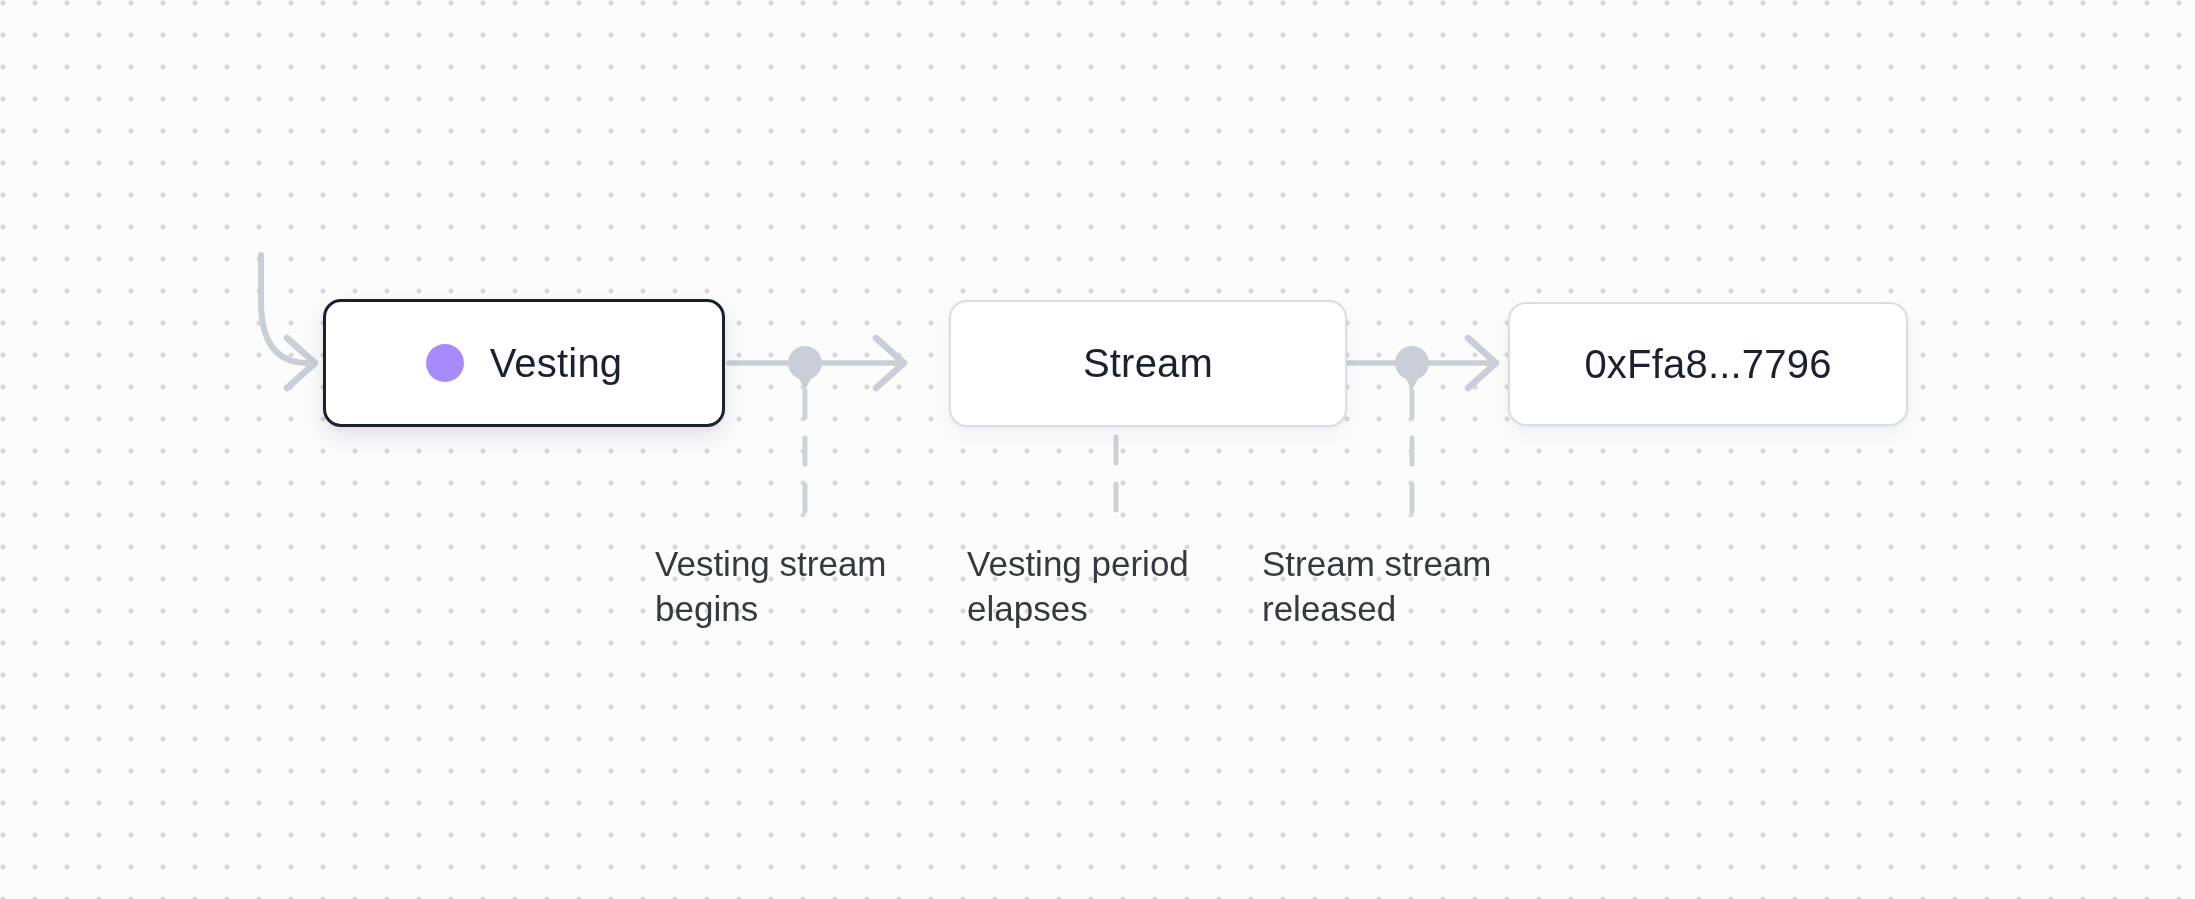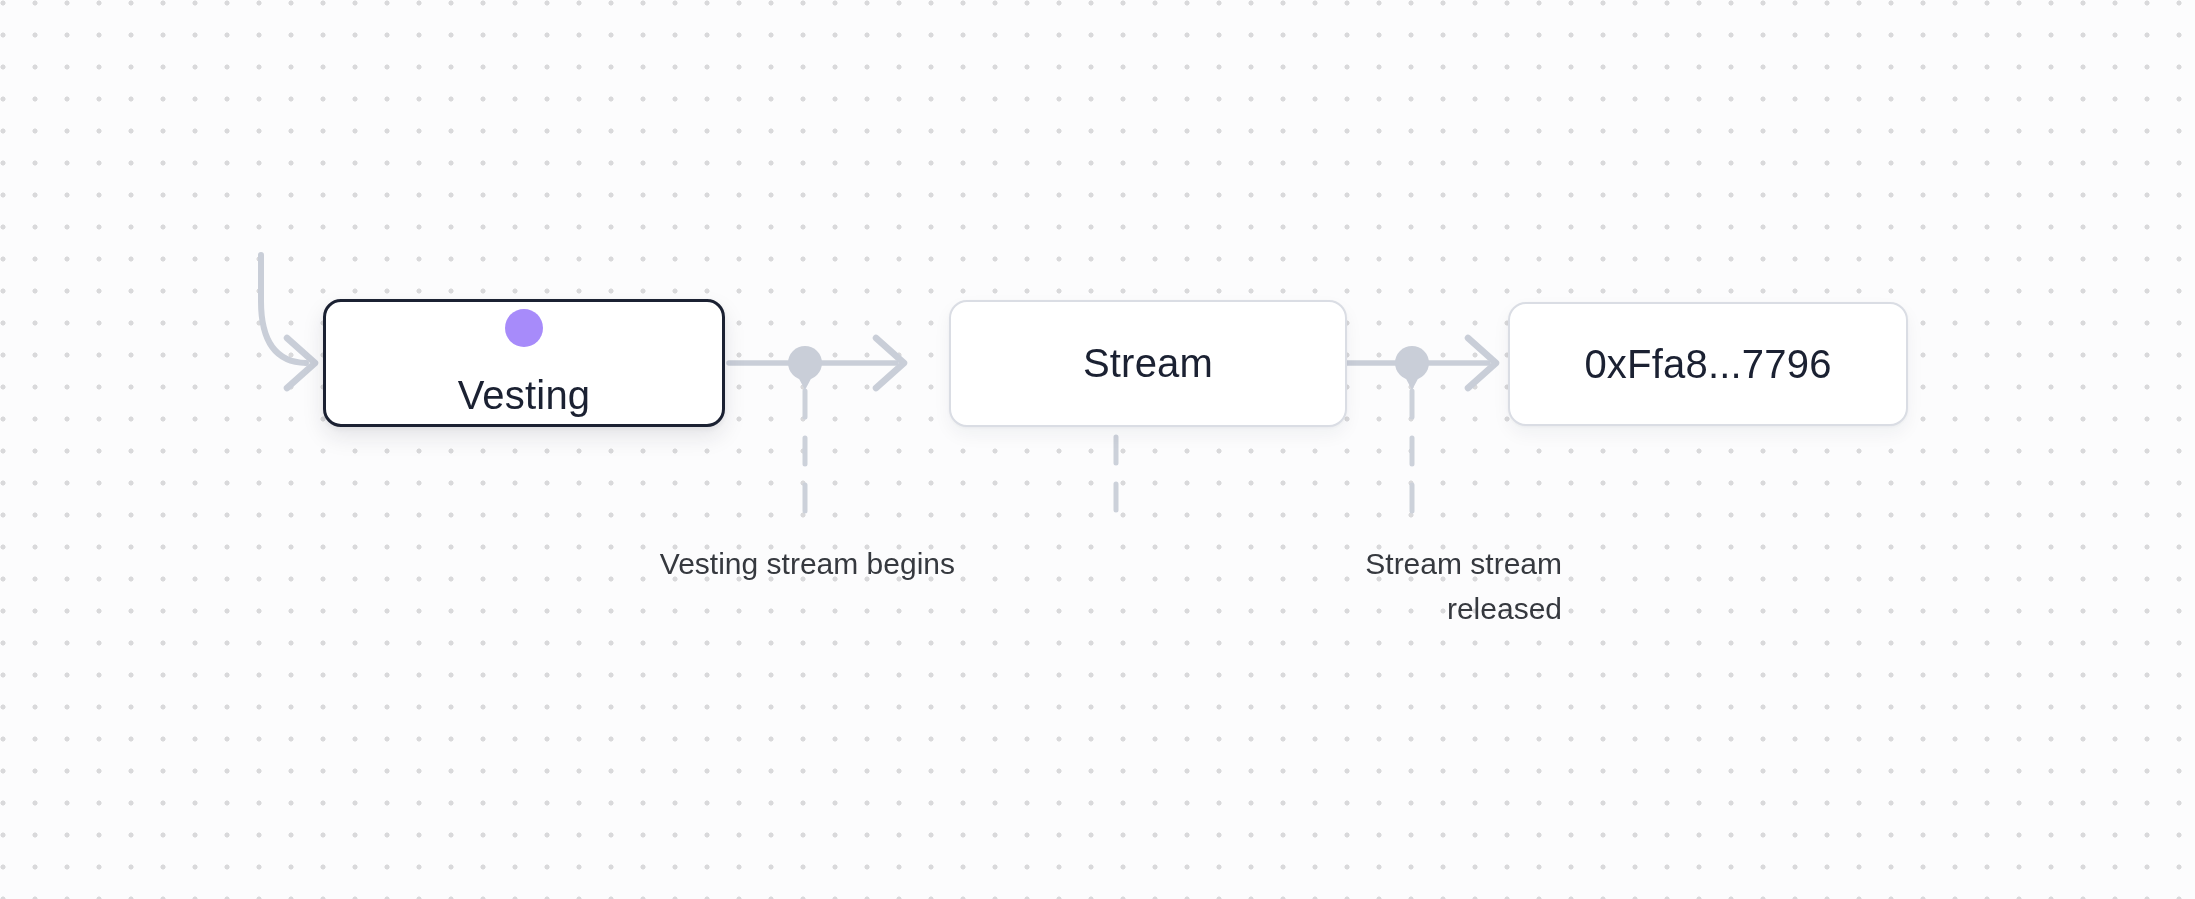--- a/index.html
+++ b/index.html
@@ -34,42 +34,41 @@
     background: #ffffff;
     border-radius: 18px;
     font-size: 40px;
     font-weight: 400;
     color: #1b2132;
     letter-spacing: 0.2px;
   }
   .node--active {
     border: 3px solid #1b2132;
     box-shadow: 0 10px 22px rgba(27, 33, 50, 0.10), 0 2px 5px rgba(27, 33, 50, 0.06);
-    flex-direction: column;
   }
   .node--plain {
     border: 2px solid #dadde4;
     box-shadow: 0 8px 18px rgba(27, 33, 50, 0.05), 0 1px 3px rgba(27, 33, 50, 0.04);
   }
   .node-vesting  { left: 323px; top: 299px; width: 402px; height: 128px; }
   .node-stream   { left: 918px; top: 300px; width: 398px; height: 127px; margin-left: 31px; }
   .node-address  { left: 1508px; top: 302px; width: 400px; height: 124px; }
   .status-dot {
     width: 38px;
     height: 38px;
     border-radius: 50%;
     background: #a78bfa;
     flex: 0 0 auto;
   }
   .annotation {
     position: absolute;
     top: 541px;
     width: 300px;
-    text-align: right;
-    font-size: 30px;
+    text-align: left;
+    font-size: 35px;
     line-height: 45px;
     font-weight: 400;
     color: #36393f;
   }
   .annotation-1 { left: 655px;  }
   .annotation-2 { left: 967px;  }
   .annotation-3 { left: 1262px; }
 </style>
 </head>
 <body>
@@ -113,15 +112,16 @@
 
   <div class="node node--plain node-stream">
     <span>Stream</span>
   </div>
 
   <div class="node node--plain node-address">
     <span>0xFfa8...7796</span>
   </div>
 
   <div class="annotation annotation-1">Vesting stream begins</div>
+  <div class="annotation annotation-2">Vesting period elapses</div>
   <div class="annotation annotation-3">Stream stream released</div>
 
 </div>
 
 </body></html>

